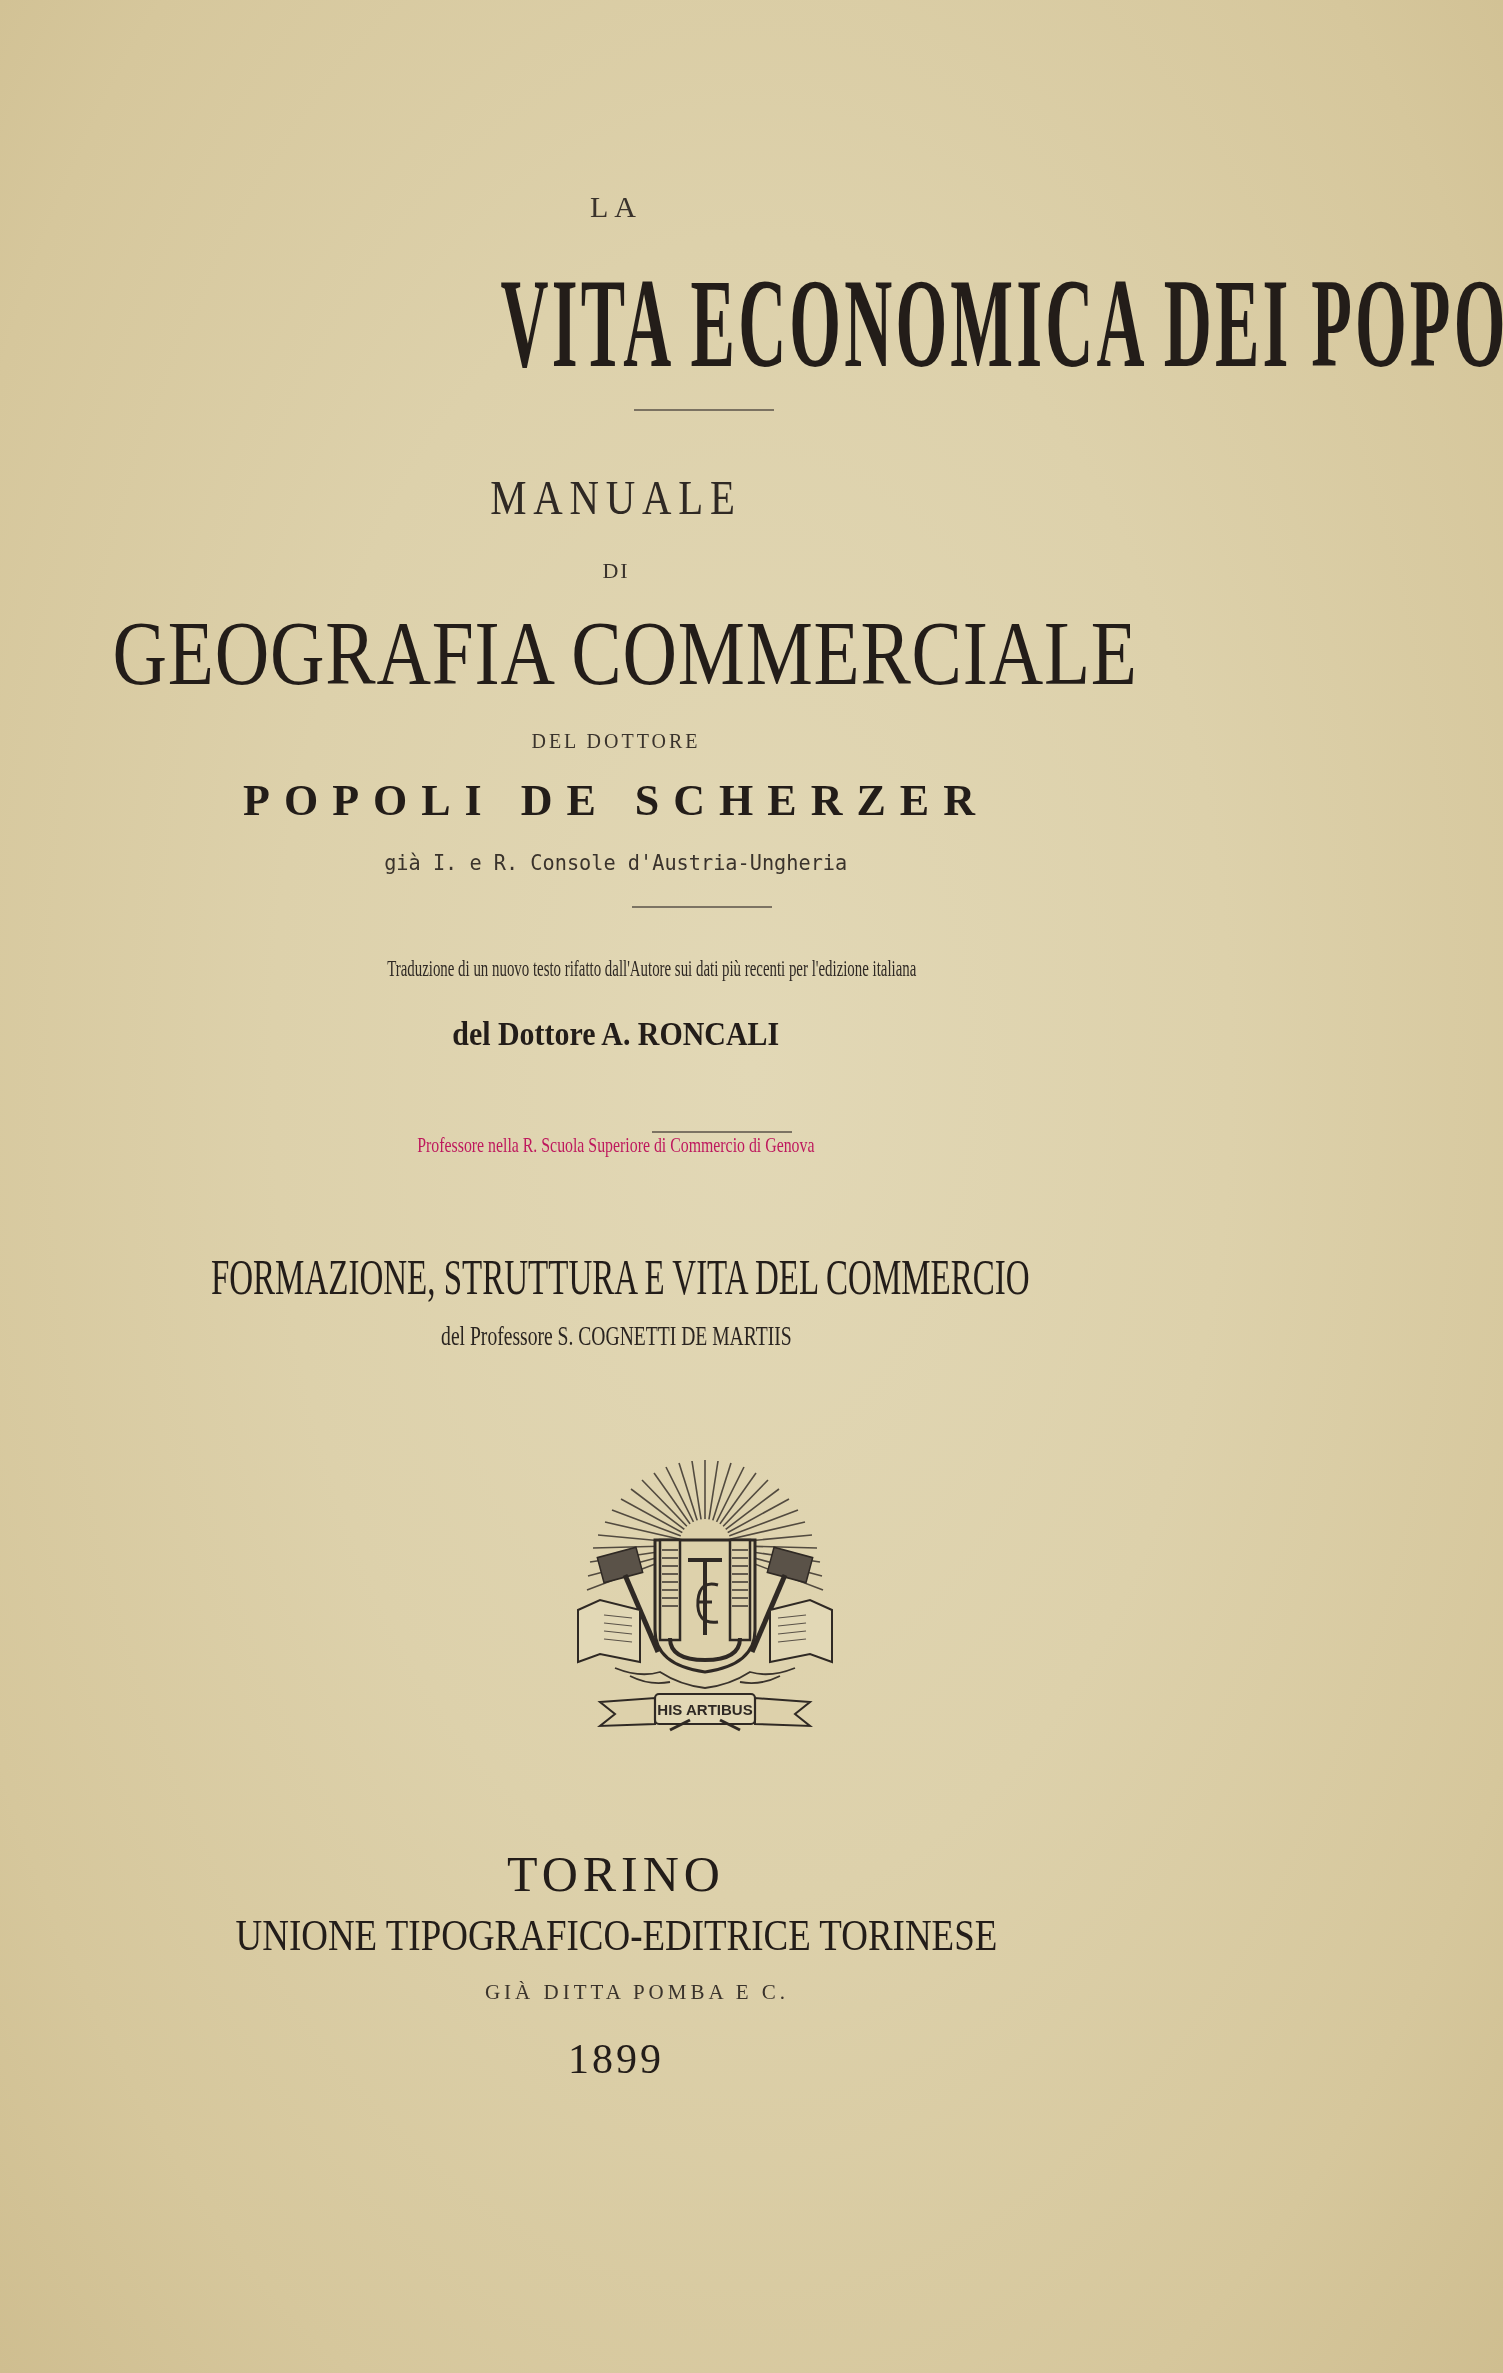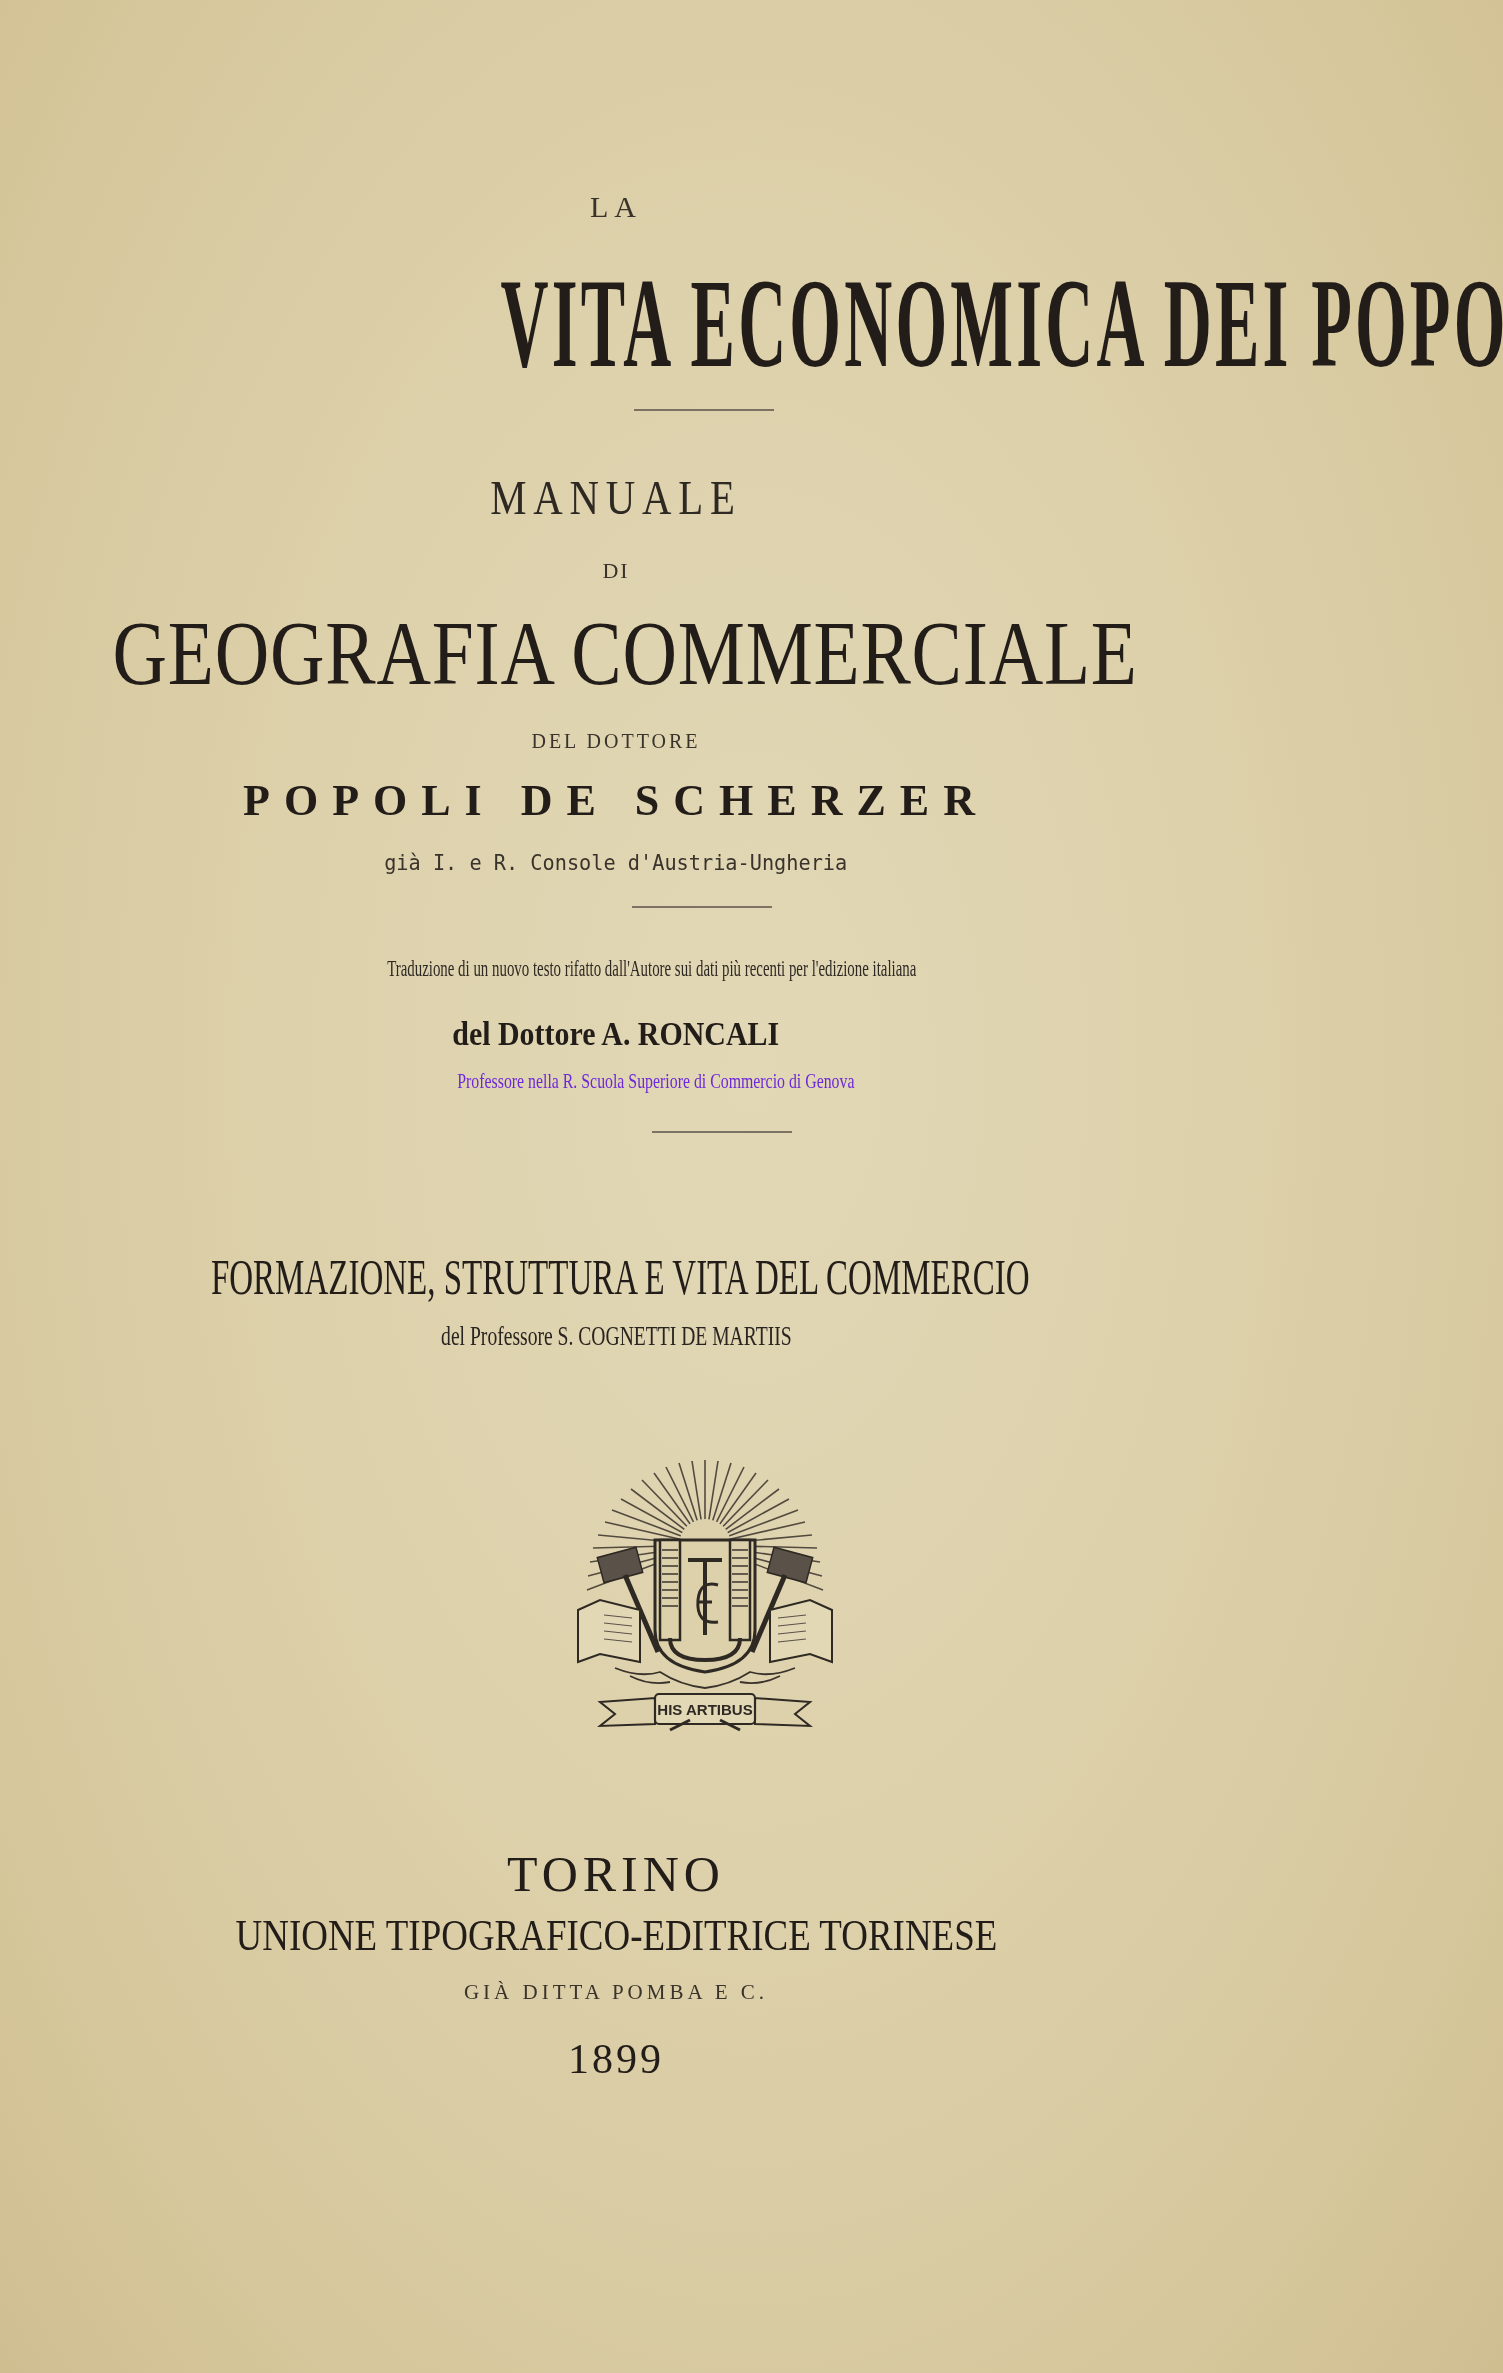--- a/index.html
+++ b/index.html
@@ -102,24 +102,23 @@
     }
     .traduzione .cond { transform: scaleX(0.62); }
     .translator {
       top: 1015px;
       font-size: 34px;
       font-weight: bold;
       color: #231d19;
     }
     .translator .cond { transform: scaleX(0.88); }
     .translator-sub {
-      top: 1068px;
+      top: 1132px;
       font-size: 22px;
-      color: #6d28d9;
-      padding-left: 40px;
+      color: #be185d;
     }
     .translator-sub .cond { transform: scaleX(0.72); }
     .prefazione {
       top: 1190px;
       font-size: 24px;
       letter-spacing: 9px;
       color: #2f2924;
     }
     .pref-title {
       top: 1248px;
@@ -143,20 +142,21 @@
       top: 1910px;
       font-size: 44px;
       color: #231d19;
     }
     .publisher .cond { transform: scaleX(0.84); }
     .publisher-sub {
       top: 1980px;
       font-size: 21px;
       letter-spacing: 4px;
       color: #3a332c;
+      padding-left: 21px;
     }
     .year {
       top: 2035px;
       font-size: 42px;
       letter-spacing: 3px;
       color: #231d19;
     }
     
     .emblem {
       position: absolute;

